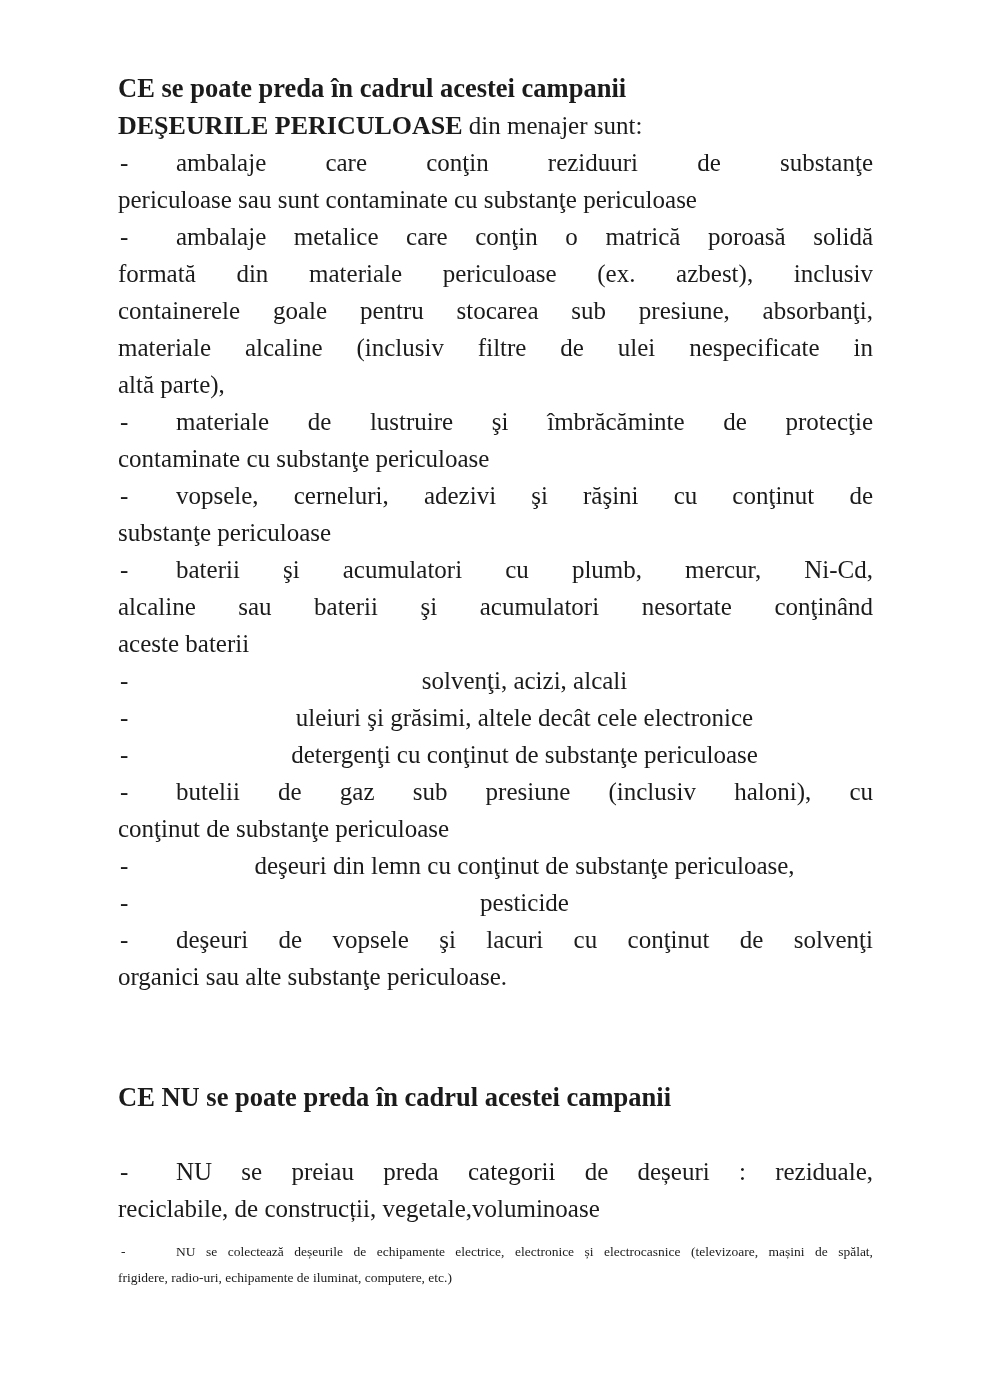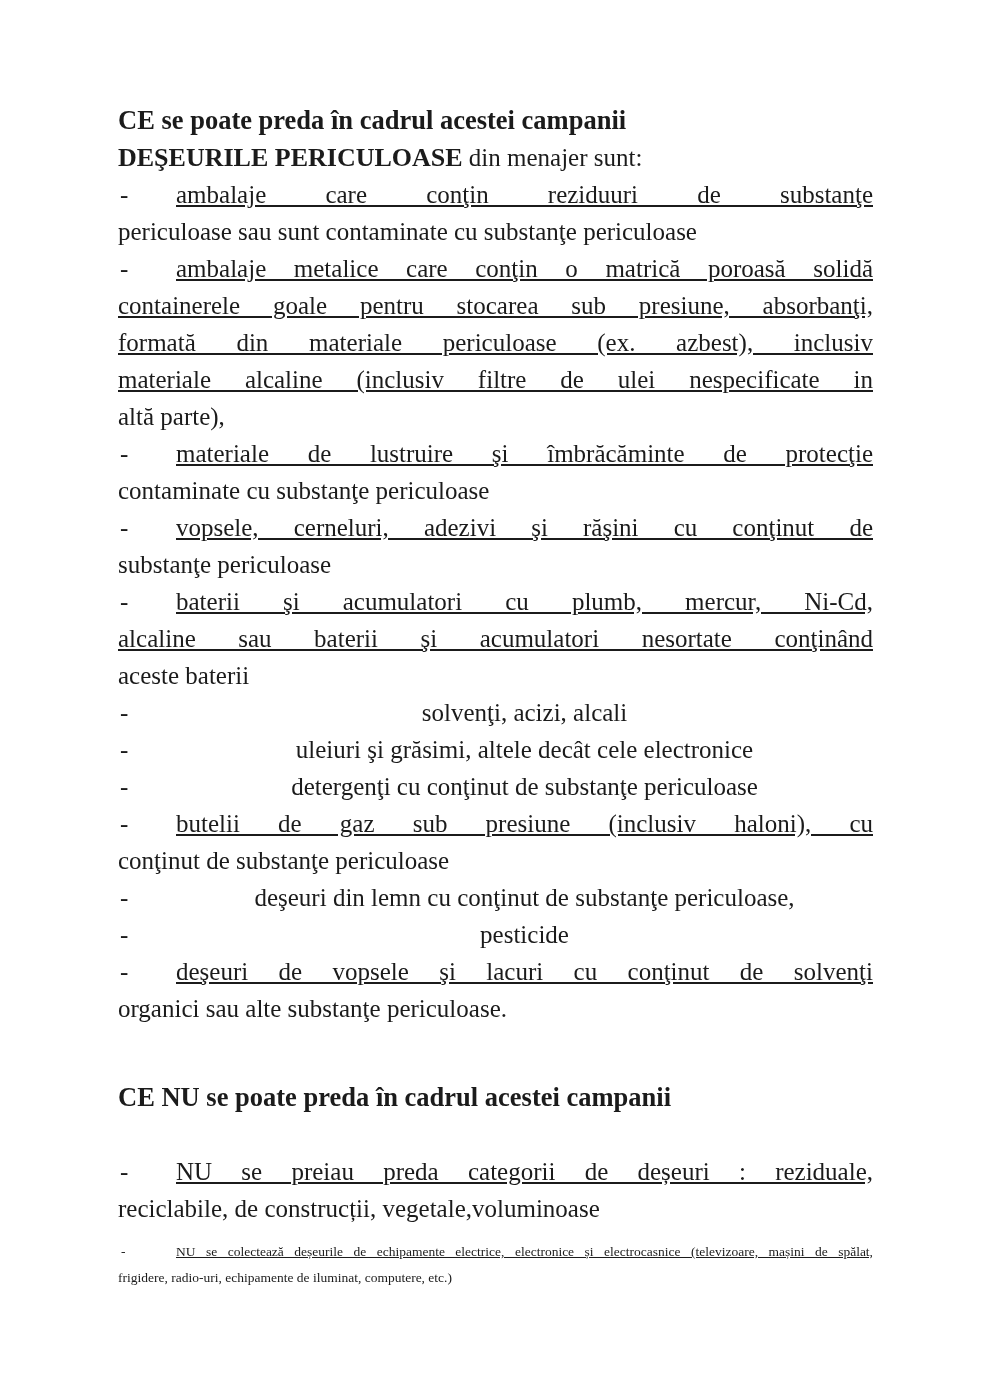--- a/index.html
+++ b/index.html
@@ -13,21 +13,21 @@
     height: 1400px;
     font-family: "Liberation Serif", "DejaVu Serif", serif;
     color: #1b1b1b;
     overflow: hidden;
   }
   .page {
     position: absolute;
     left: 118px;
     top: 0;
     width: 755px;
-    padding-top: 102px;
+    padding-top: 70px;
   }
   .h-bold {
     font-weight: bold;
     font-size: 26.5px;
     line-height: 37px;
     white-space: nowrap;
   }
   .h-mixed {
     font-size: 25px;
     line-height: 37px;
@@ -45,23 +45,22 @@
   .item .dash {
     position: absolute;
     left: 2px;
     top: 0;
   }
   .line { text-align: left; }
   .line.first { padding-left: 58px; text-align: center; }
   .line.j {
     text-align: justify;
     text-align-last: justify;
-    text-decoration: underline;
   }
-  .h3 { margin-top: 52px; }
+  .h3 { margin-top: 84px; }
   .nu-block { margin-top: 37px; }
   .foot-block { margin-top: 2px; }
   .foot-block .item {
     font-size: 13.5px;
     line-height: 26px;
   }
   .foot-block .item .dash { left: 3px; }
   .foot-block .line.first { padding-left: 58px; margin-top: 12px; }
 </style>
 </head>
@@ -77,22 +76,22 @@
 
   <div id="items-container">
       <div class="item">
         <span class="dash">-</span>
         <div class="line first j">ambalaje care conţin reziduuri de substanţe</div>
         <div class="line l">periculoase sau sunt contaminate cu substanţe periculoase</div>
       </div>
       <div class="item">
         <span class="dash">-</span>
         <div class="line first j">ambalaje metalice care conţin o matrică poroasă solidă</div>
+        <div class="line j">formată din materiale periculoase (ex. azbest), inclusiv</div>
         <div class="line j">containerele goale pentru stocarea sub presiune, absorbanţi,</div>
-        <div class="line j">formată din materiale periculoase (ex. azbest), inclusiv</div>
         <div class="line j">materiale alcaline (inclusiv filtre de ulei nespecificate in</div>
         <div class="line l">altă parte),</div>
       </div>
       <div class="item">
         <span class="dash">-</span>
         <div class="line first j">materiale de lustruire şi îmbrăcăminte de protecţie</div>
         <div class="line l">contaminate cu substanţe periculoase</div>
       </div>
       <div class="item">
         <span class="dash">-</span>

